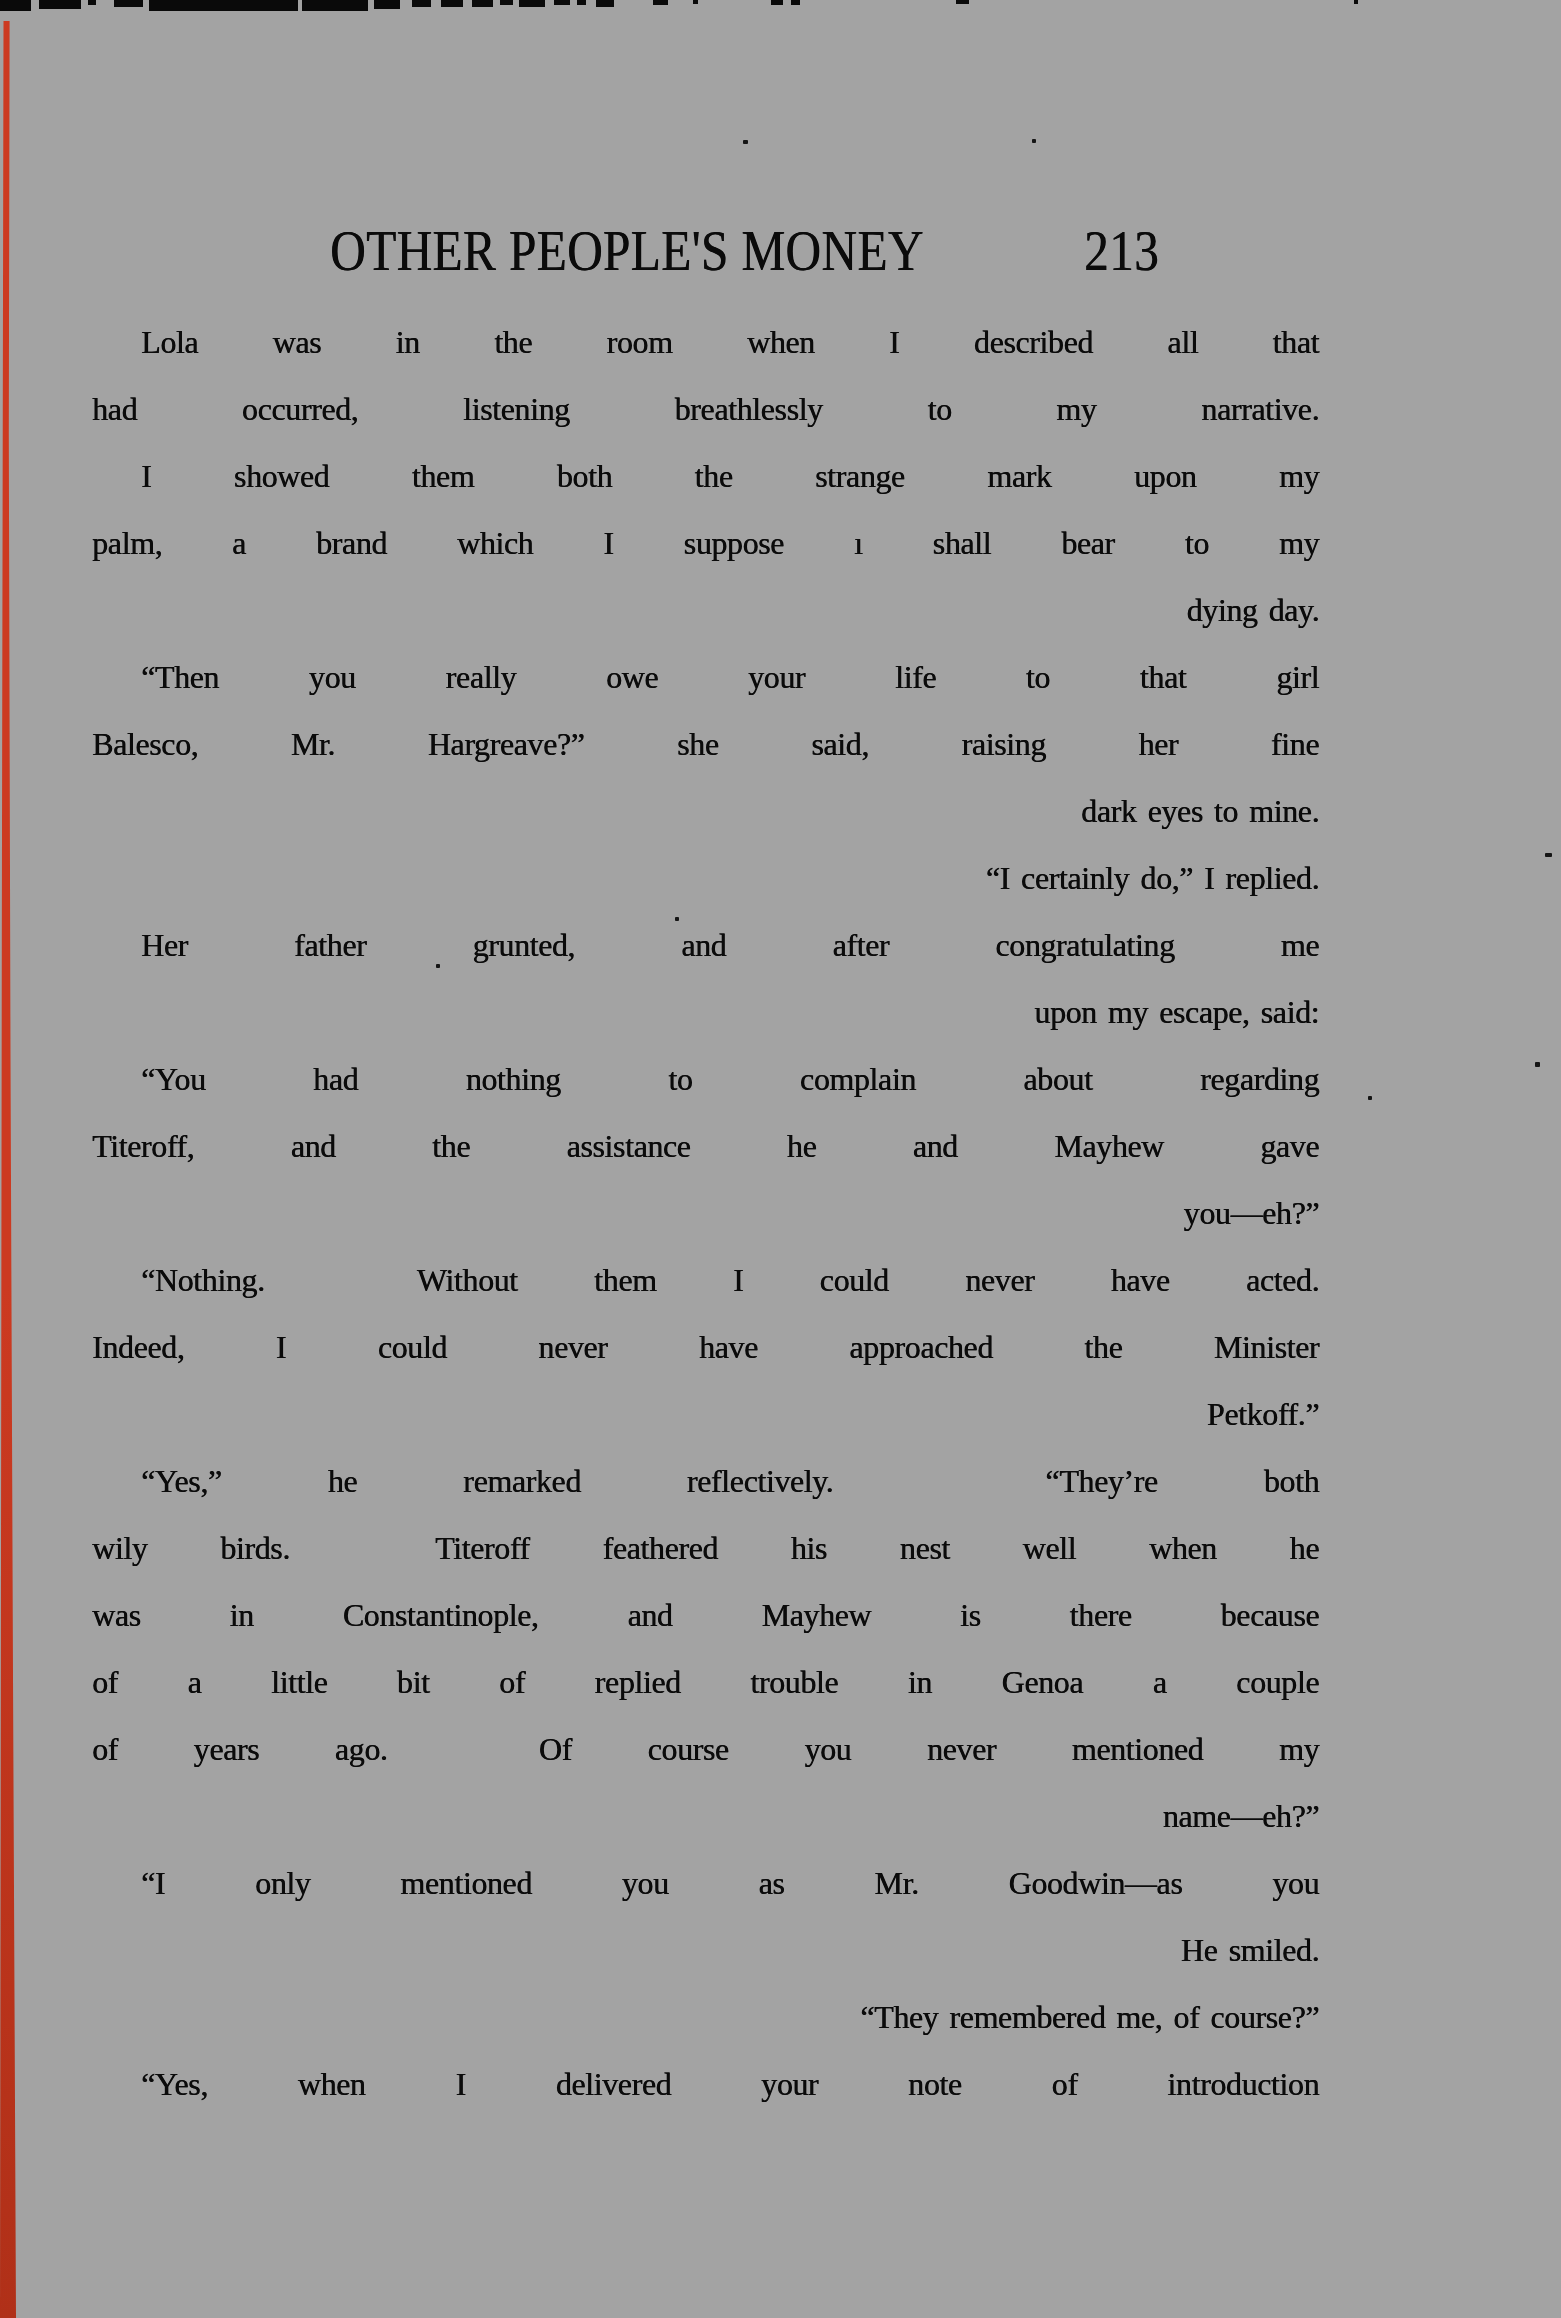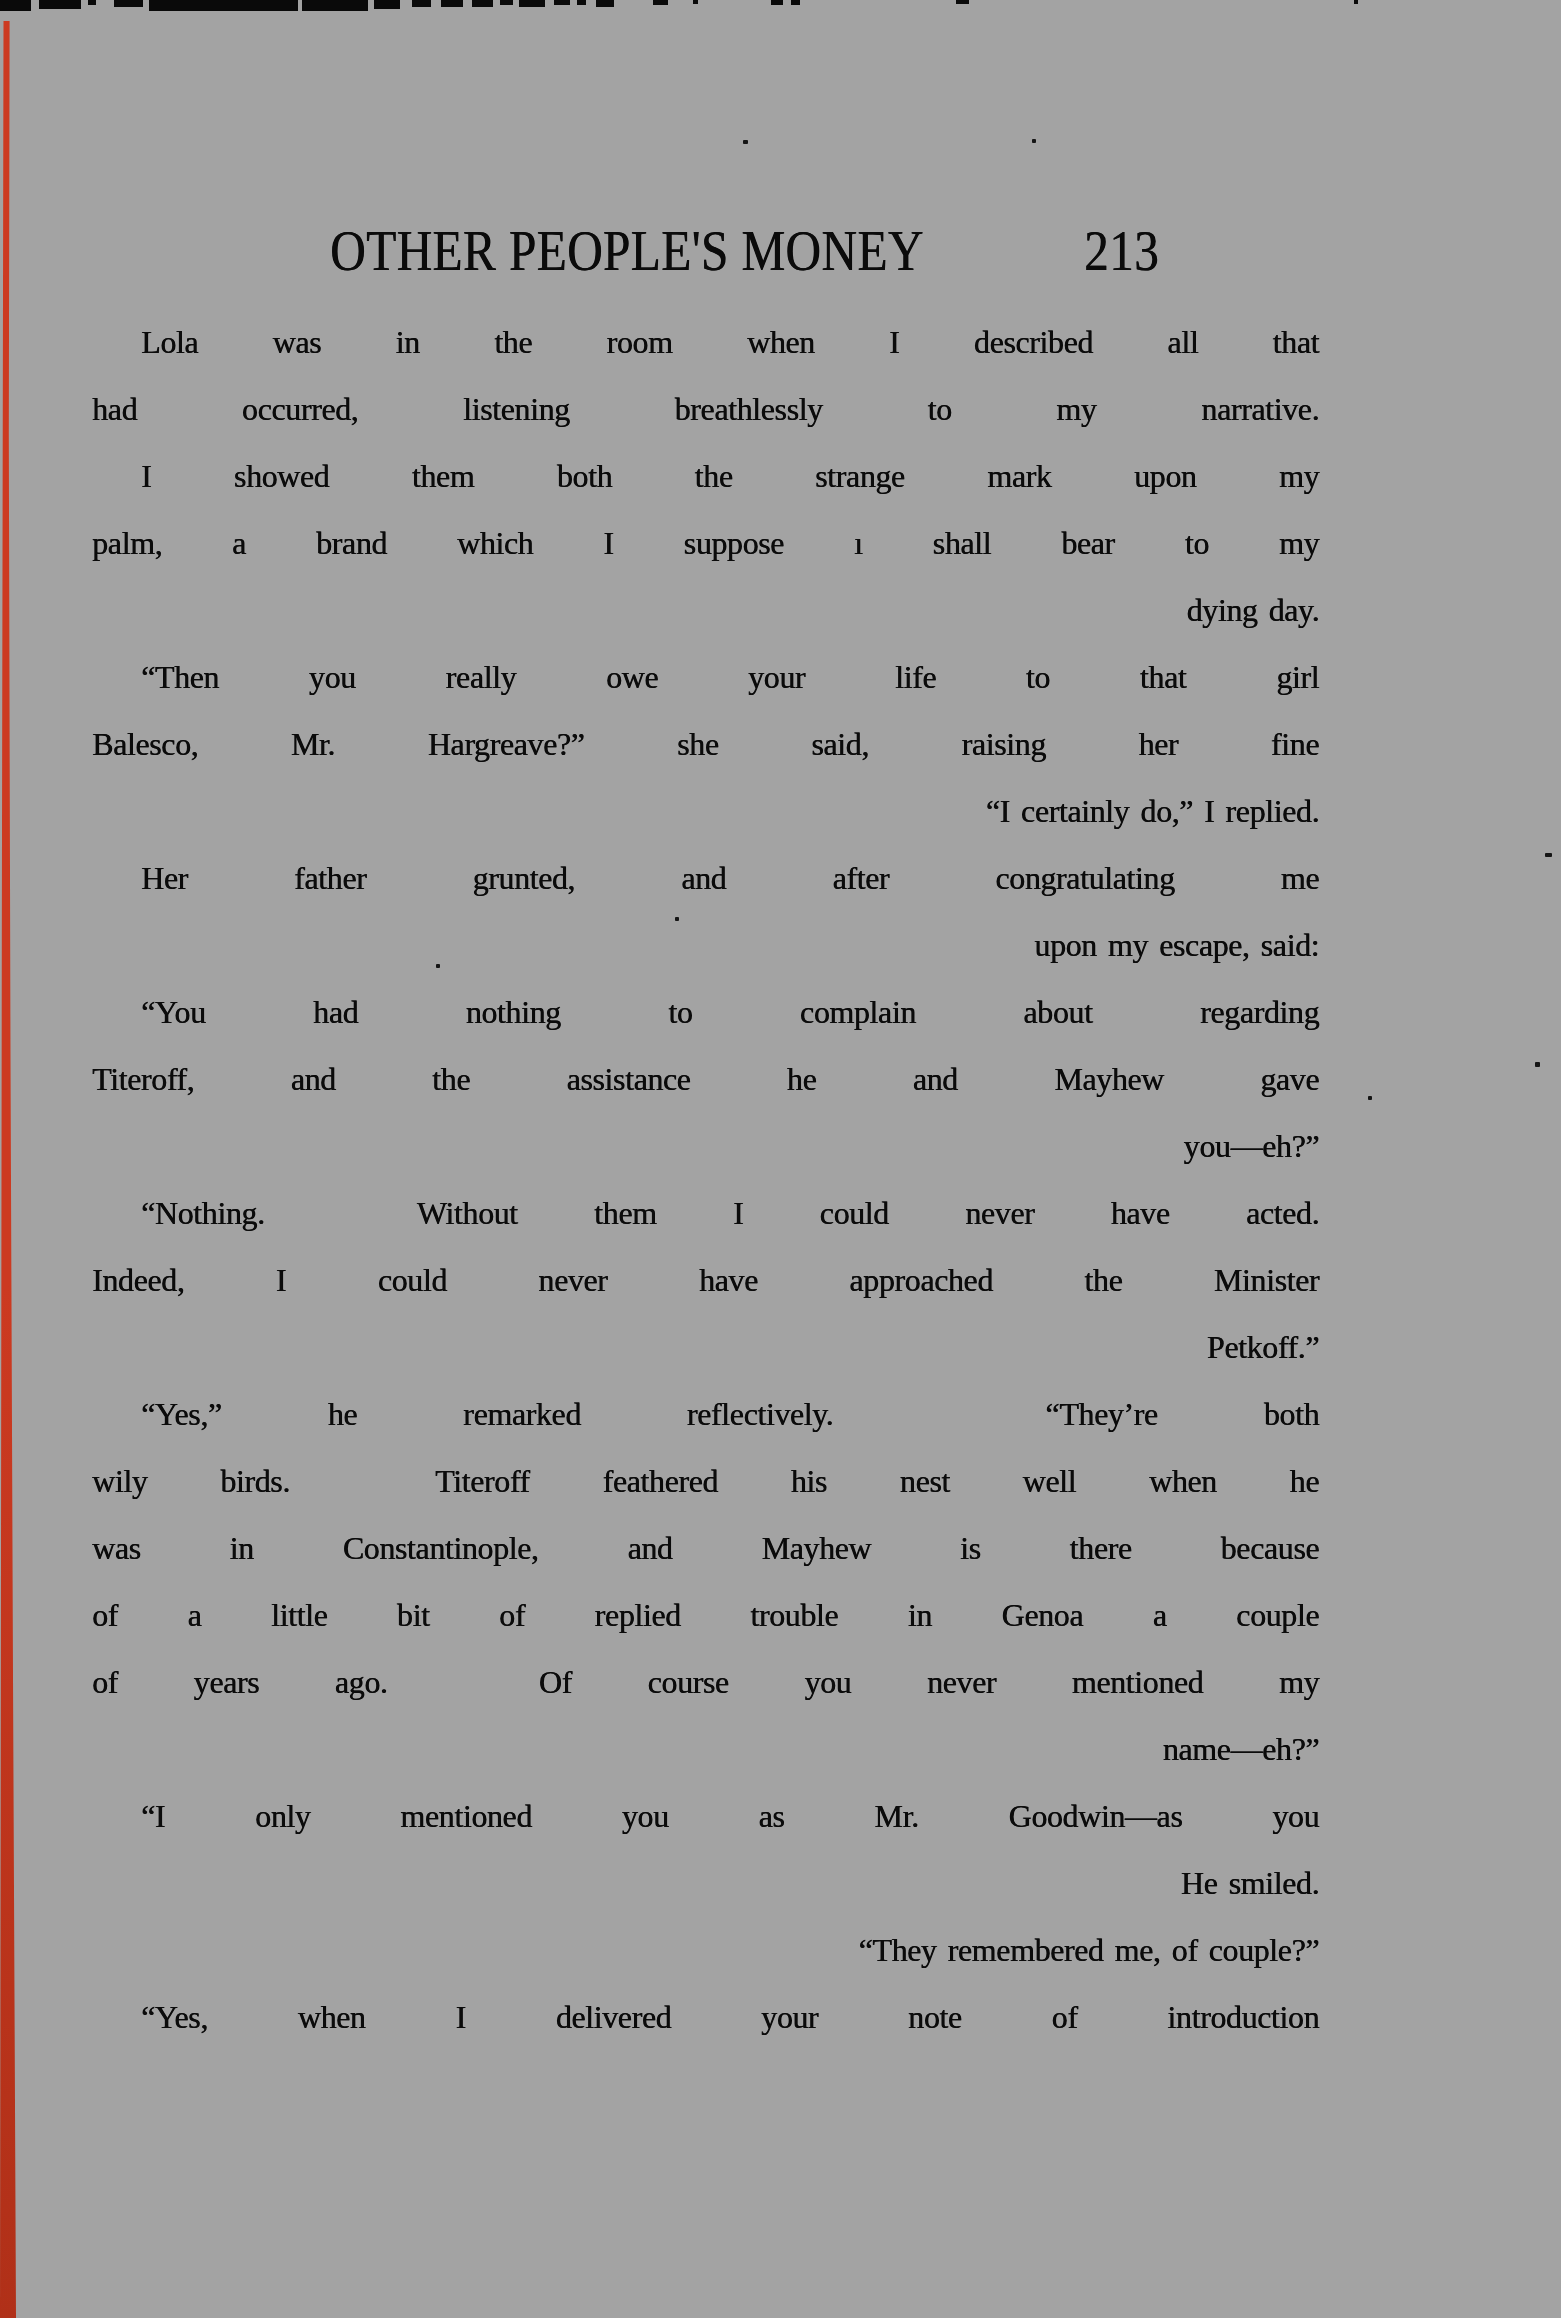--- a/index.html
+++ b/index.html
@@ -77,38 +77,39 @@
     <span class="hdr-num">213</span>
   </div>
   <div class="textblock" id="textblock">
       <div class="tline j i">Lola was in the room when I described all that</div>
       <div class="tline j">had occurred, listening breathlessly to my narrative.</div>
       <div class="tline j i">I showed them both the strange mark upon my</div>
       <div class="tline j">palm, a brand which I suppose ı shall bear to my</div>
       <div class="tline l">dying day.</div>
       <div class="tline j i">“Then you really owe your life to that girl</div>
       <div class="tline j">Balesco, Mr. Hargreave?” she said, raising her fine</div>
+      <div class="tline l">dark eyes to mine.</div>
       <div class="tline l i">“I certainly do,” I replied.</div>
       <div class="tline j i">Her father grunted, and after congratulating me</div>
       <div class="tline l">upon my escape, said:</div>
       <div class="tline j i">“You had nothing to complain about regarding</div>
       <div class="tline j">Titeroff, and the assistance he and Mayhew gave</div>
       <div class="tline l">you—eh?”</div>
       <div class="tline j i">“Nothing.&nbsp; Without them I could never have acted.</div>
       <div class="tline j">Indeed, I could never have approached the Minister</div>
       <div class="tline l">Petkoff.”</div>
       <div class="tline j i">“Yes,” he remarked reflectively.&nbsp; “They’re both</div>
       <div class="tline j">wily birds.&nbsp; Titeroff feathered his nest well when he</div>
       <div class="tline j">was in Constantinople, and Mayhew is there because</div>
       <div class="tline j">of a little bit of replied trouble in Genoa a couple</div>
       <div class="tline j">of years ago.&nbsp; Of course you never mentioned my</div>
       <div class="tline l">name—eh?”</div>
       <div class="tline j i">“I only mentioned you as Mr. Goodwin—as you</div>
       <div class="tline l i">He smiled.</div>
-      <div class="tline l i">“They remembered me, of couple?”</div>
+      <div class="tline l i">“They remembered me, of course?”</div>
       <div class="tline j i">“Yes, when I delivered your note of introduction</div>
     </div>
   <div id="specks">
       <div class="speck" style="left: 743px; top: 140px; width: 5.3px; height: 3.5px;"></div>
       <div class="speck" style="left: 1032px; top: 139px; width: 4.4px; height: 4.4px;"></div>
       <div class="speck" style="left: 1545px; top: 853px; width: 7px; height: 4.4px;"></div>
       <div class="speck" style="left: 1535px; top: 1062px; width: 5.3px; height: 5.3px;"></div>
       <div class="speck" style="left: 675px; top: 917px; width: 4.4px; height: 4.4px;"></div>
       <div class="speck" style="left: 436px; top: 964px; width: 4.4px; height: 4.4px;"></div>
       <div class="speck" style="left: 1368px; top: 1096px; width: 3.5px; height: 3.5px;"></div>

